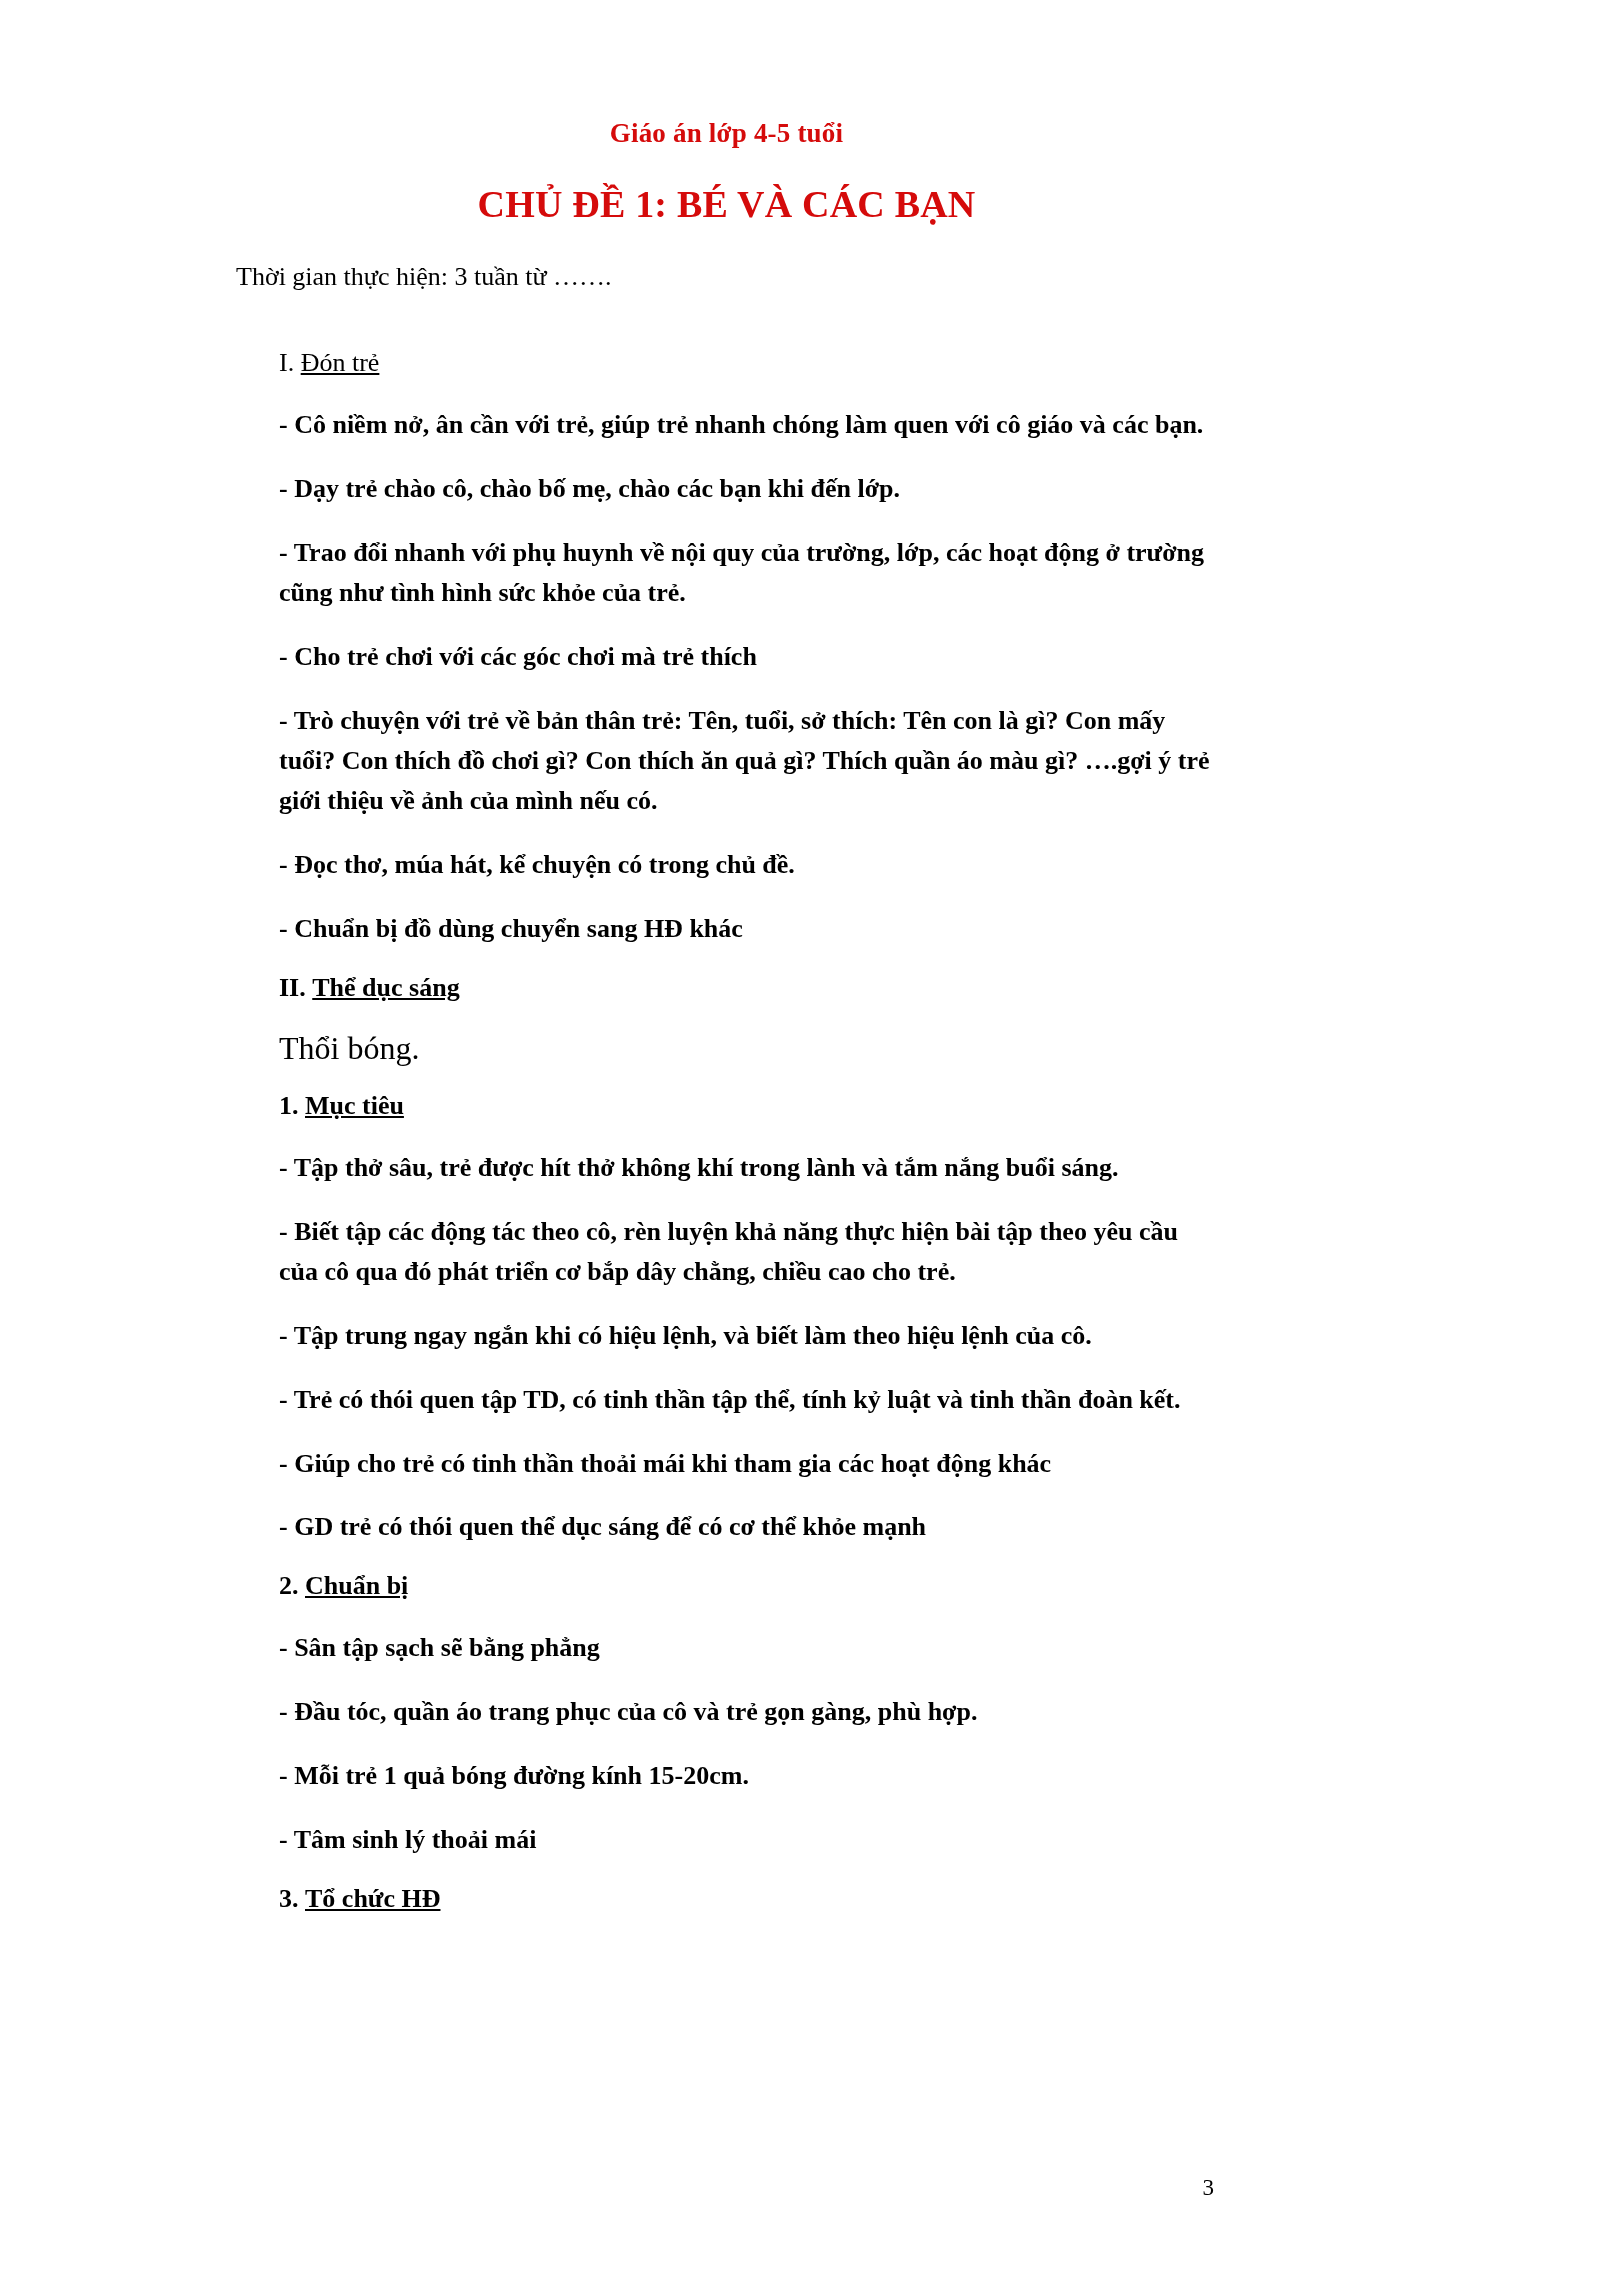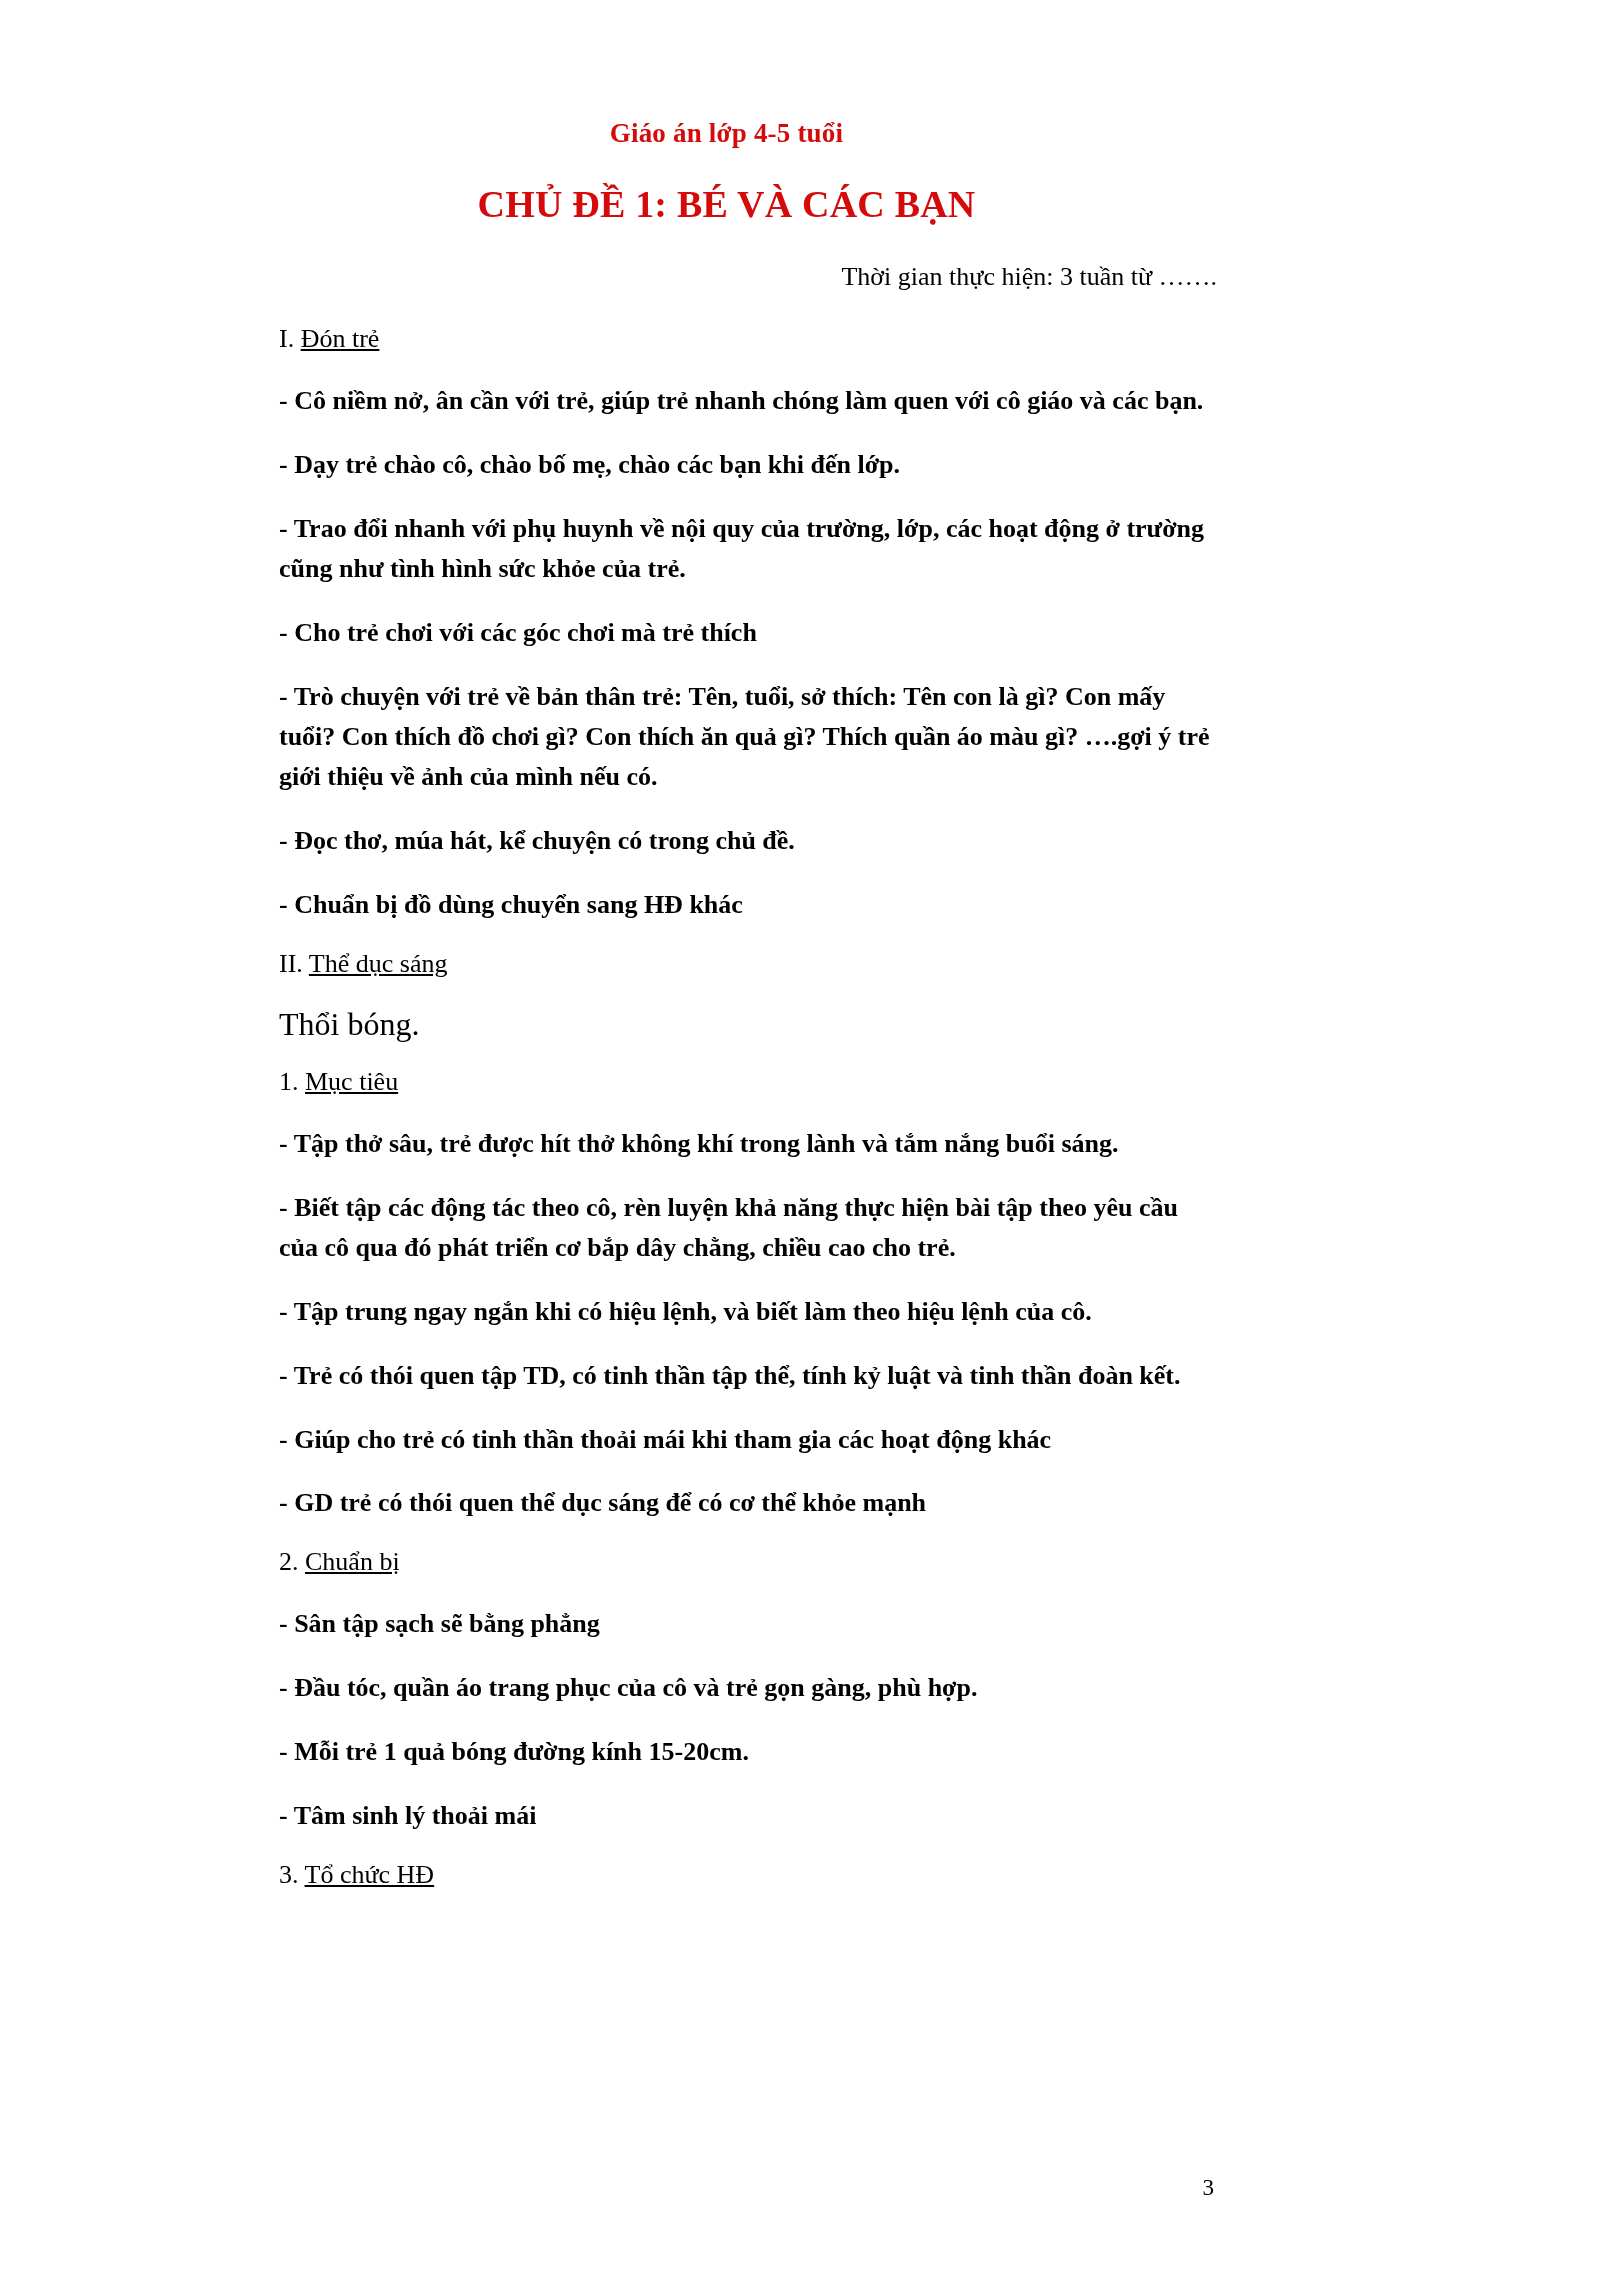--- a/index.html
+++ b/index.html
@@ -31,38 +31,38 @@
   }
   .doc-subtitle {
     text-align: center;
     color: #d50b0b;
     font-weight: bold;
     font-size: 38px;
     margin: 0 0 36px 0;
     letter-spacing: 0.2px;
   }
   .doc-timeline {
-    text-align: right;
+    text-align: left;
     font-size: 26px;
-    margin: 0 0 32px 0;
+    margin: 0 0 56px 0;
   }
   .section-head {
     font-size: 26px;
     margin: 0 0 27px 0;
     padding-left: 43px;
   }
   .section-head .num {
     font-weight: normal;
   }
   .section-head .label {
     text-decoration: underline;
   }
   .section-head.bold .num,
   .section-head.bold .label {
-    font-weight: normal;
+    font-weight: bold;
   }
   .para {
     font-size: 26px;
     line-height: 1.55;
     margin: 0 0 23.6px 0;
     padding-left: 43px;
     text-align: left;
     font-weight: bold;
   }
   .plain {

